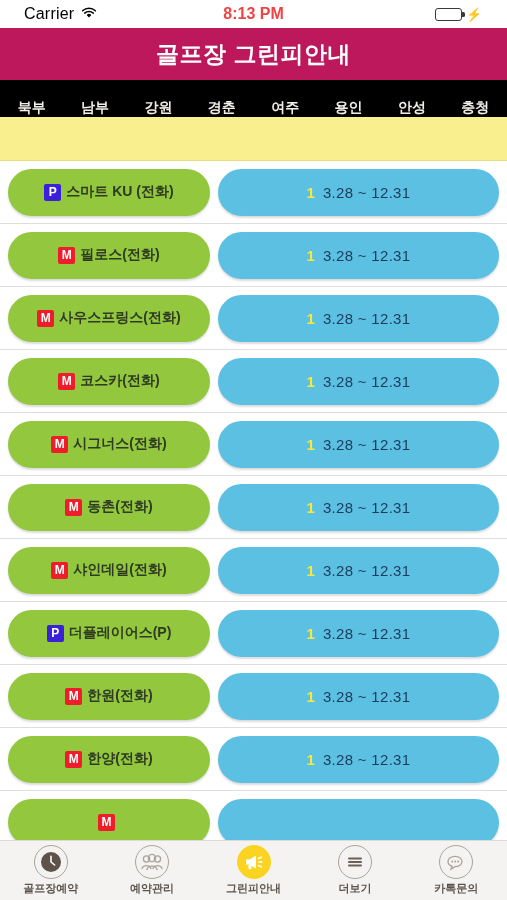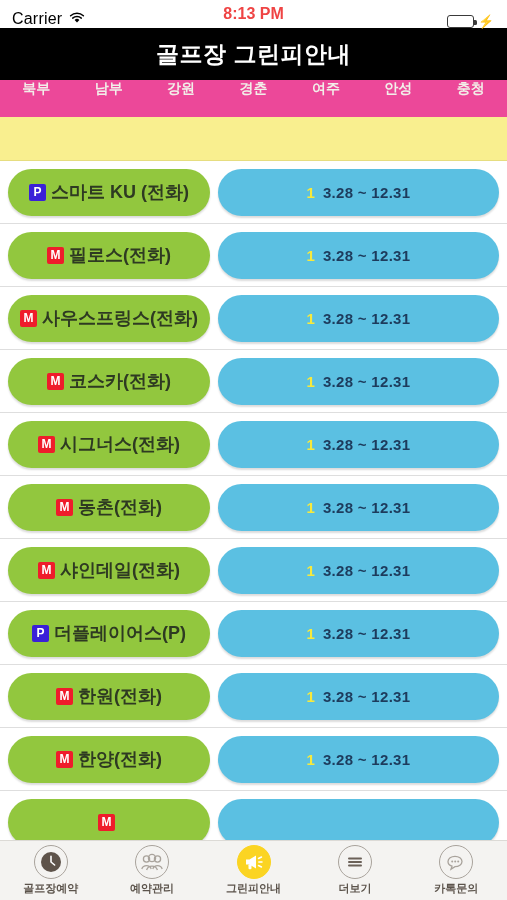--- a/index.html
+++ b/index.html
@@ -8,22 +8,22 @@
     font-family:"Liberation Sans", sans-serif;
     background:#ffffff;
     overflow:hidden;
   }
   #app { position:relative; width:507px; height:900px; overflow:hidden; background:#fff; }
 
   
   .statusbar {
     height:28px; width:100%;
     background:#ffffff;
-    display:flex; align-items:flex-end;
-    padding:0 12px;
+    display:flex; align-items:center;
+    padding:0 24px;
     position:relative;
     flex:0 0 auto;
   }
   .sb-left { display:flex; align-items:center; gap:7px; }
   .sb-carrier { font-size:16px; color:#000; font-weight:400; letter-spacing:.2px; }
   .wifi-icon { display:block; }
   .sb-time {
     position:absolute; left:0; right:0; top:0; height:28px;
     display:flex; align-items:center; justify-content:center;
     font-size:16px; font-weight:700; color:#ef4444; pointer-events:none;
@@ -35,31 +35,31 @@
   }
   .battery::after {
     content:""; position:absolute; right:-4px; top:3.5px;
     width:2.5px; height:5px; background:#3a3a3a; border-radius:0 1.5px 1.5px 0;
   }
   .battery-fill { height:100%; background:#4cd55c; border-radius:1px; }
   .bolt { font-size:13px; color:#000; line-height:1; margin-left:2px; }
 
   
   .header {
-    height:52px; background:#000000;
+    height:52px; background:#be185d;
     display:flex; align-items:center; justify-content:center;
   }
   .header-title {
     color:#fff; font-size:23px; font-weight:700; letter-spacing:.5px;
   }
 
   
   .regiontabs {
-    height:37px; background:#ec4899;
-    display:flex; align-items:flex-start;
+    height:37px; background:#000000;
+    display:flex; align-items:flex-end;text-decoration:underline;
   }
   .region-tab {
     flex:1 1 0; display:flex; align-items:center; justify-content:center;
     color:#f2efe9; font-size:14px; font-weight:700;
     cursor:pointer; user-select:none;
   }
 
   
   .banner {
     height:44px; background:#f9ef8f;
@@ -94,34 +94,34 @@
   .badge {
     width:17px; height:17px;
     border-radius:2px;
     display:flex; align-items:center; justify-content:center;
     color:#fff; font-size:12px; font-weight:700; line-height:1;
     flex:0 0 auto;
   }
   .badge.m { background:#ef1c2b; }
   .badge.p { background:#3a20d8; }
   .pill-label {
-    font-size:18px; font-weight:700; color:#2e3a22;
+    font-size:14px; font-weight:700; color:#2e3a22;
     white-space:nowrap;
   }
   .pill-date {
     flex:1 1 auto; height:47px;
     background:#5bc0e2;
     border-radius:24px;
     display:flex; align-items:center; justify-content:center;
     gap:8px;
     box-shadow:0 2px 2px rgba(0,0,0,.14);
     cursor:pointer;
   }
   .date-num { color:#f7e93c; font-size:15px; font-weight:700; }
-  .date-range { color:#1d3b5c; font-size:15px; font-weight:700; letter-spacing:.3px; }
+  .date-range { color:#1d3b5c; font-size:15px; font-weight:400; letter-spacing:.3px; }
 
   
   .tabbar {
     position:absolute; left:0; right:0; bottom:0;
     height:60px; background:#f4f3f1;
     border-top:1px solid #dcdad6;
     display:flex; align-items:center;
   }
   .tabitem {
     flex:1 1 0; height:100%;
@@ -165,20 +165,21 @@
   <div class="header">
     <div class="header-title">골프장 그린피안내</div>
   </div>
 
   <div class="regiontabs">
     <div class="region-tab">북부</div>
     <div class="region-tab">남부</div>
     <div class="region-tab">강원</div>
     <div class="region-tab">경춘</div>
     <div class="region-tab">여주</div>
+    <div class="region-tab">용인</div>
     <div class="region-tab">안성</div>
     <div class="region-tab">충청</div>
   </div>
 
   <div class="banner"></div>
 
   <div class="list" id="list">
       <div class="row">
         <div class="pill-name">
           <span class="badge p">P</span>

